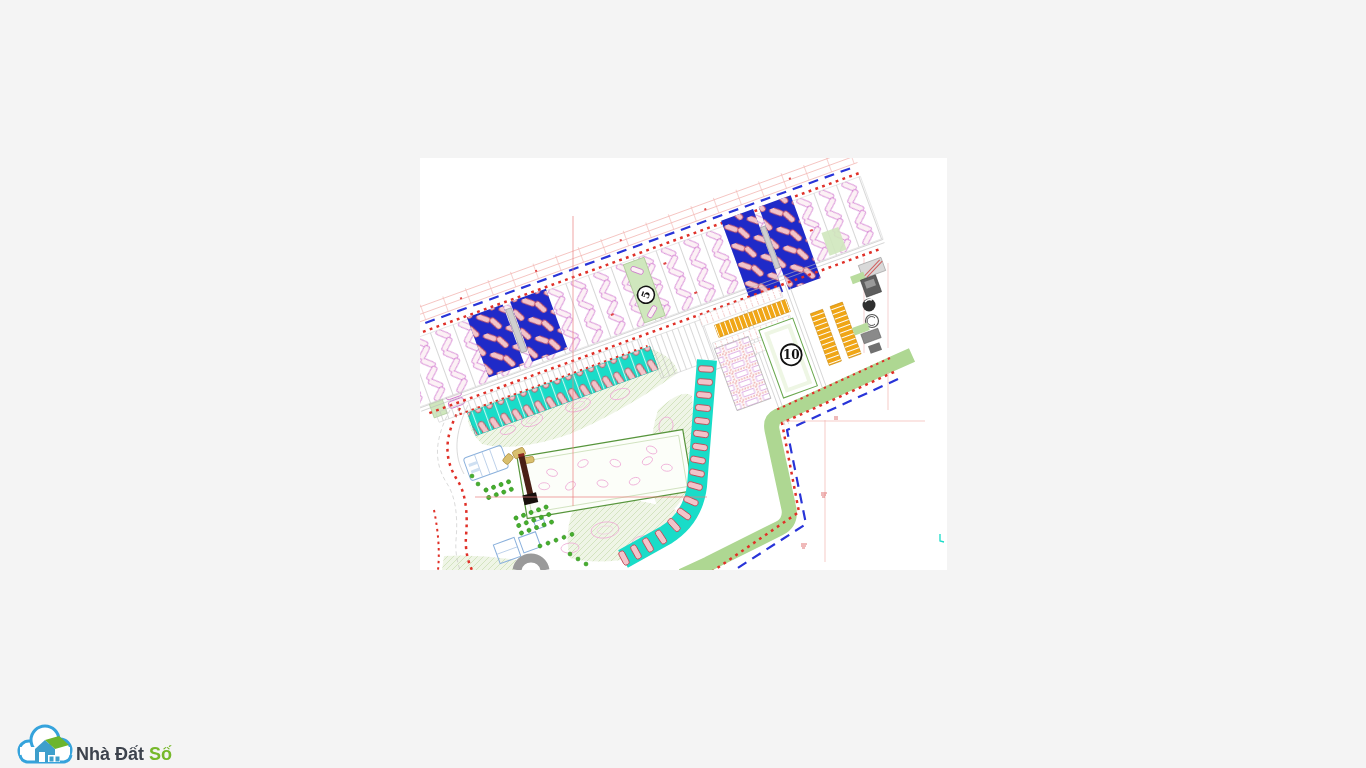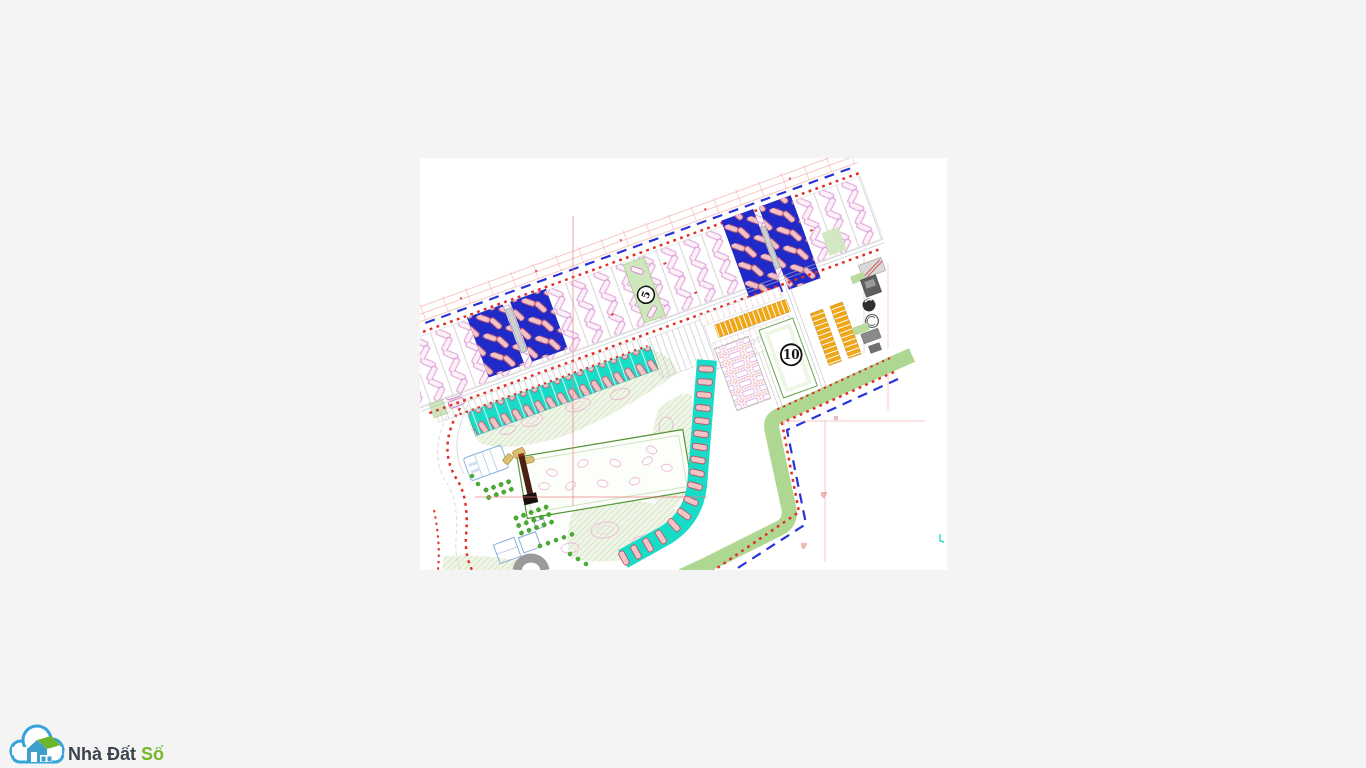--- a/index.html
+++ b/index.html
@@ -6,21 +6,21 @@
   body{
     width:1366px;height:768px;position:relative;overflow:hidden;
     background:#f4f4f4;
     font-family:"Liberation Sans", sans-serif;
   }
   .stage{
     position:absolute;left:420px;top:158px;width:527px;height:412px;
     background:#ffffff;
   }
   .stage svg{display:block;}
-  .logo{position:absolute;left:0;top:724px;width:230px;height:44px;}
+  .logo{position:absolute;left:8px;top:724px;width:230px;height:44px;}
   .pill-red{fill:#f2c4ca;stroke:#c2404f;}
   .pill-mag{fill:#fcf1f5;stroke:#c964c9;}
   .contour{fill:none;stroke:#eeaad6;stroke-width:.8;}
   .contour2{fill:none;stroke:#f2c2e2;stroke-width:.6;}
   .redline{stroke:#e03028;stroke-width:2.5;fill:none;stroke-dasharray:2.8 4.4;}
   .redlineThin{stroke:#e03028;stroke-width:2;fill:none;stroke-dasharray:2.4 4;}
   .blueline{stroke:#2834d8;stroke-width:2.2;fill:none;stroke-dasharray:10 7;}
   .roadline{stroke:#bcbcbc;stroke-width:.55;fill:none;}
   .pinkline{stroke:#f2b4b0;stroke-width:.7;fill:none;}
   .crossline{stroke:#e98080;stroke-width:.7;fill:none;}

